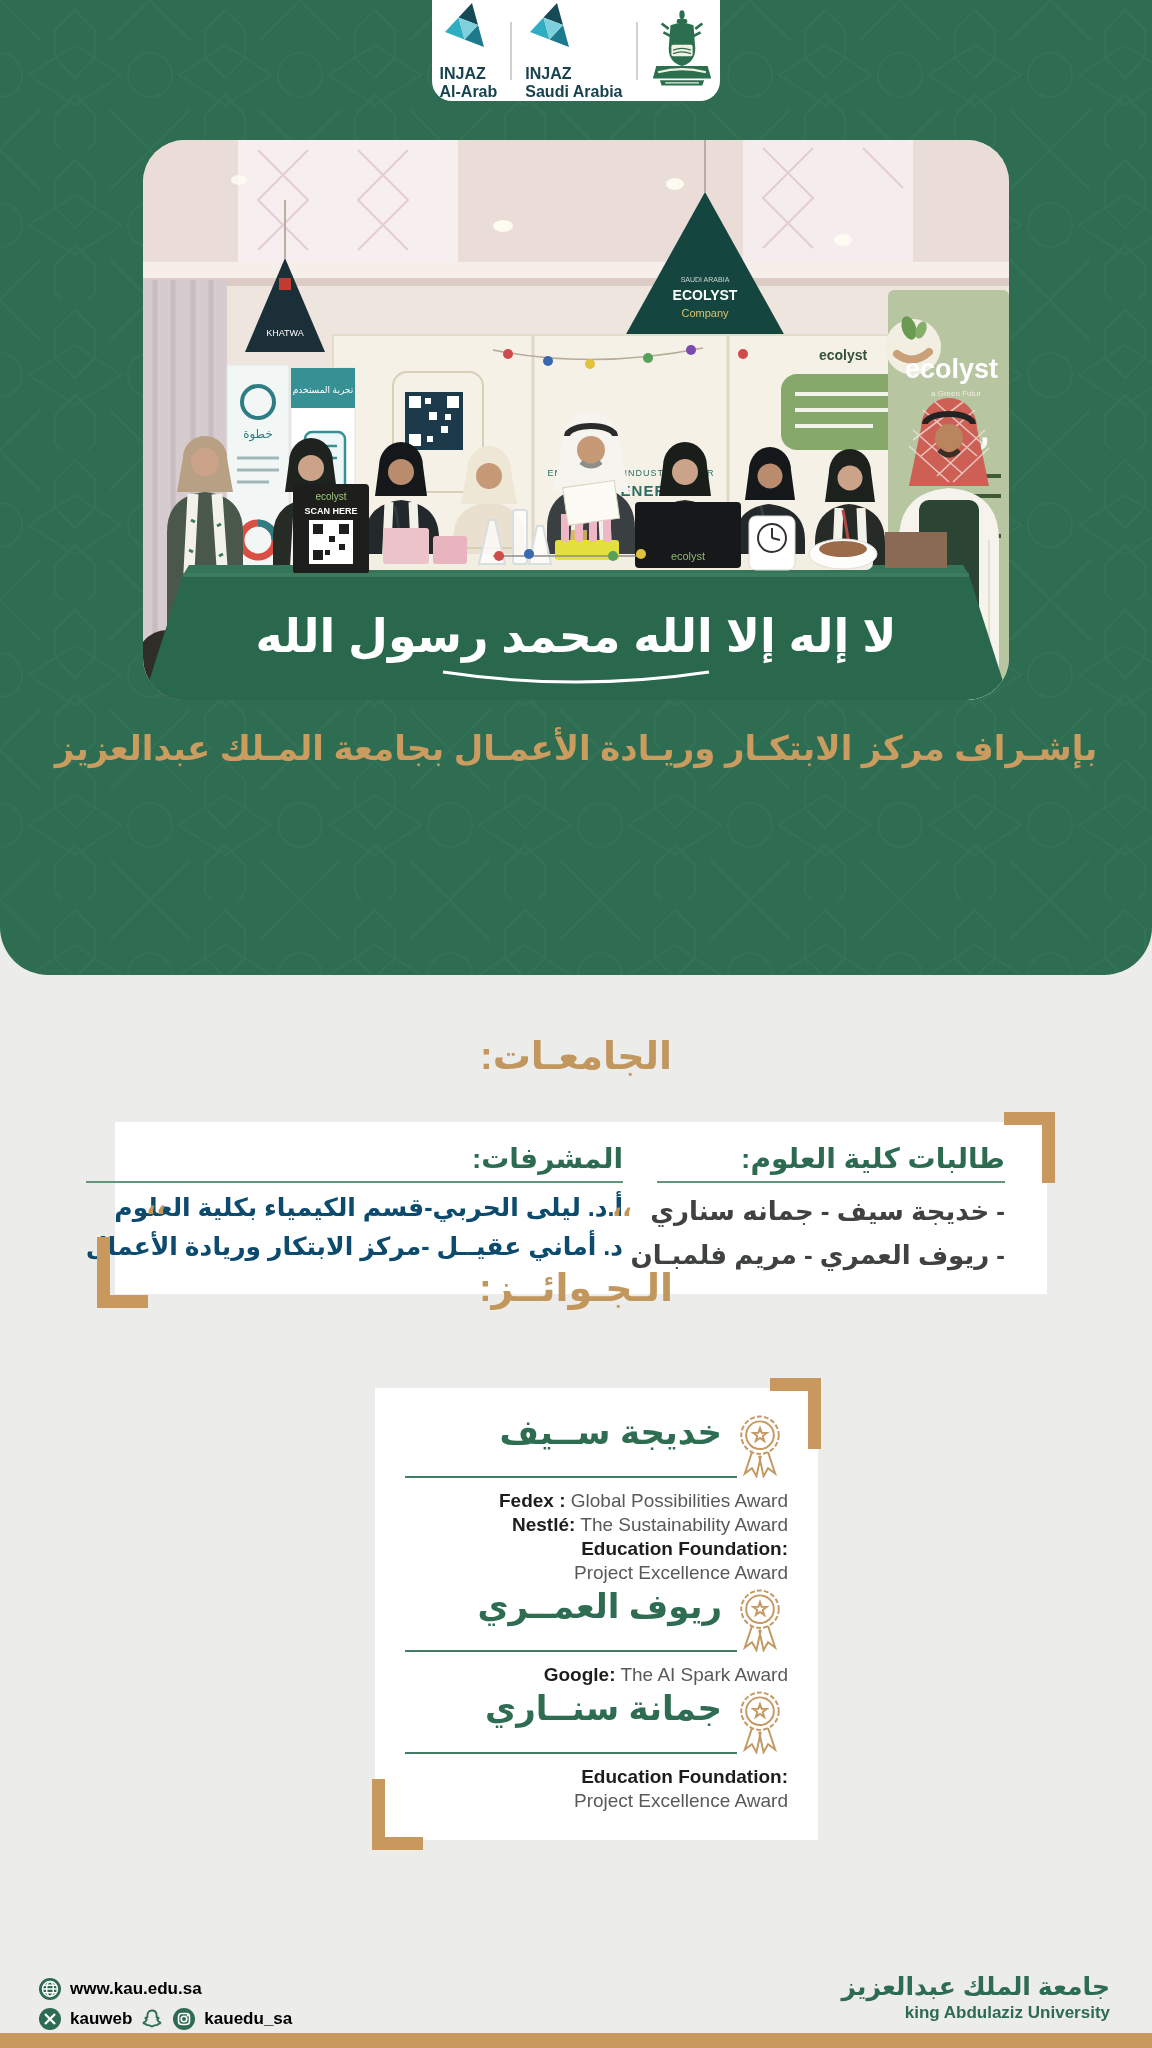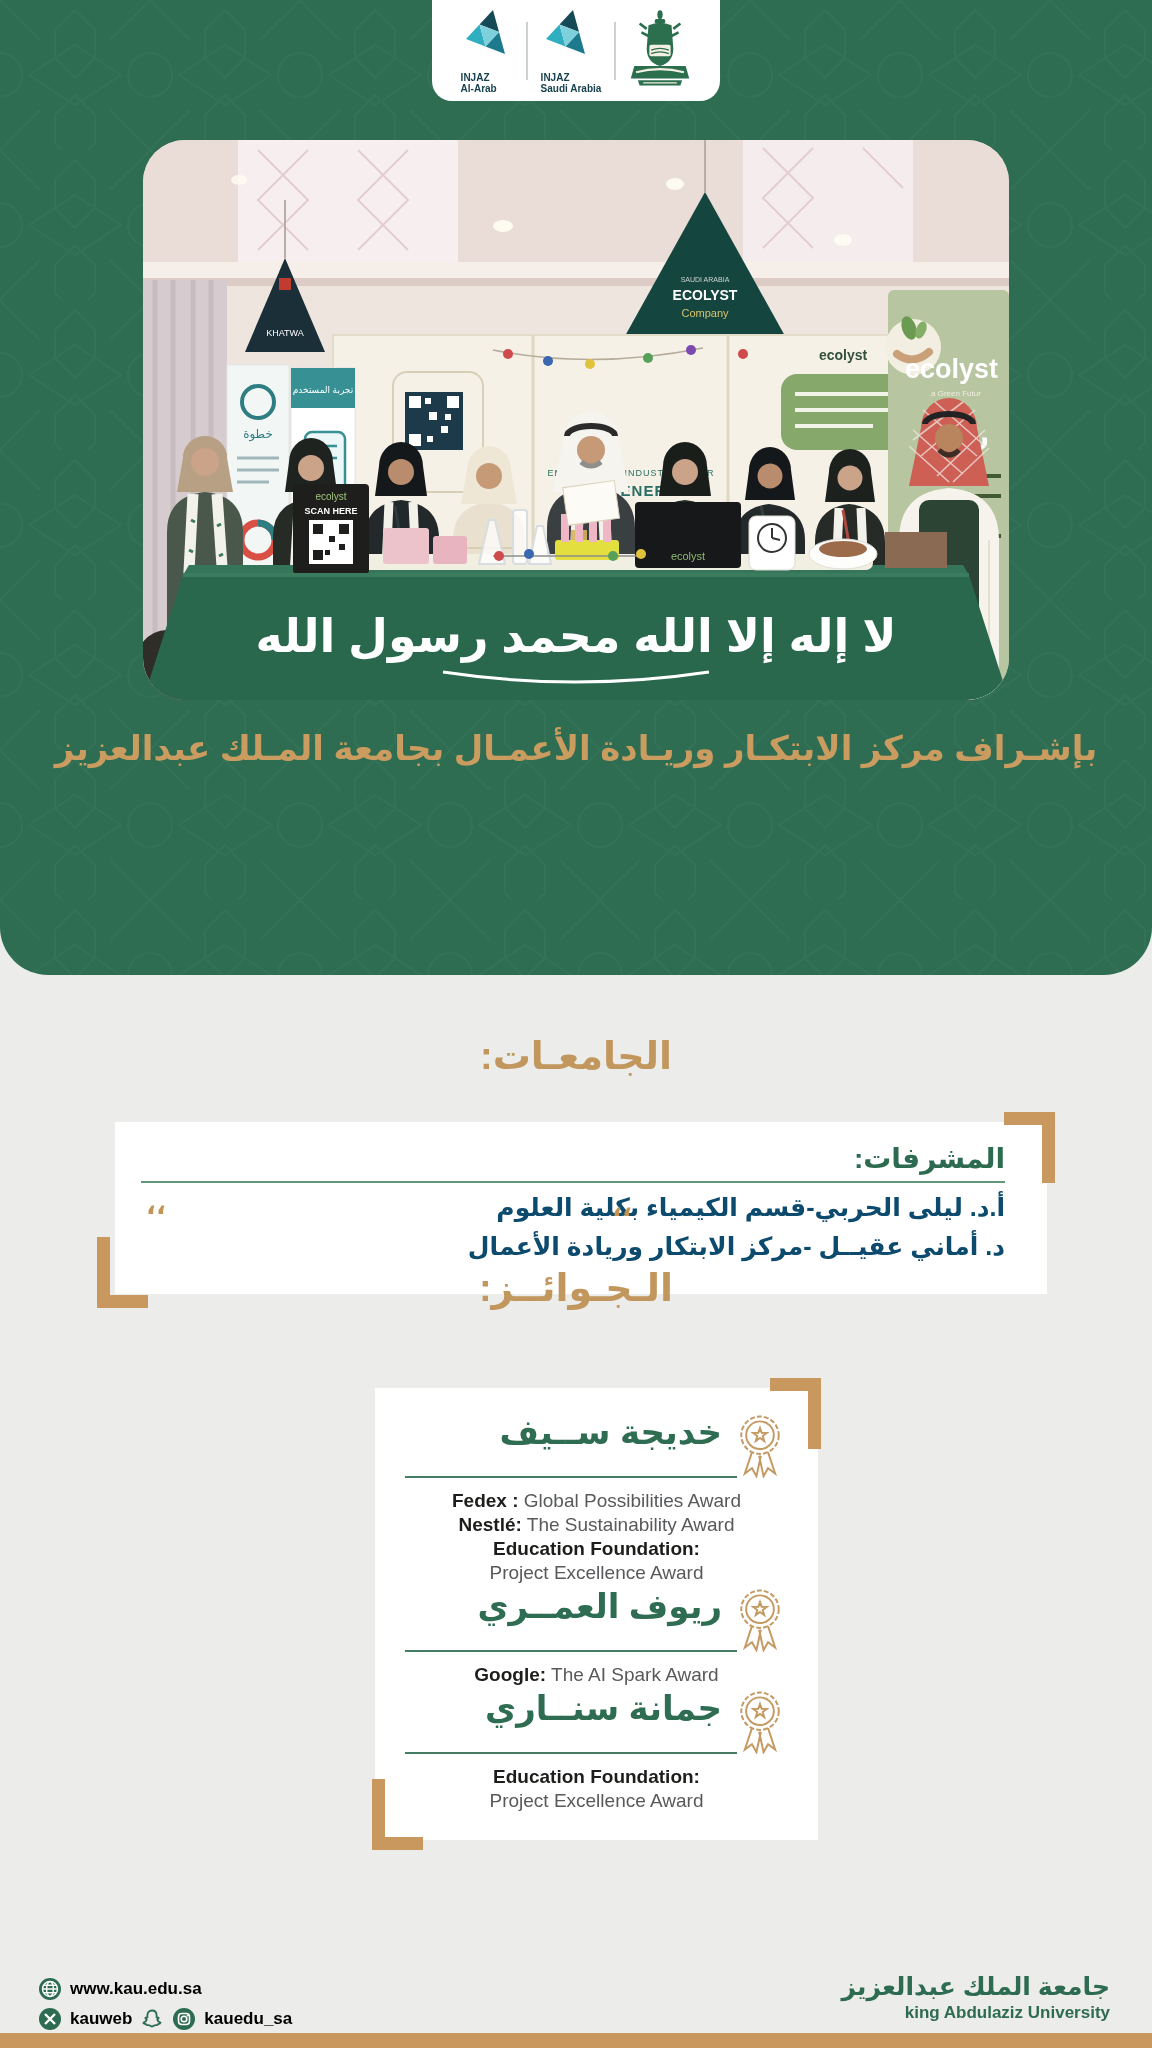--- a/index.html
+++ b/index.html
@@ -6,21 +6,21 @@
   .page{position:relative;width:1152px;height:2048px;margin:0 auto;background:#ececea;
         overflow:hidden;font-family:"Liberation Sans","DejaVu Sans",sans-serif;}
   
   .green-panel{position:absolute;left:0;top:0;width:1152px;height:975px;background:#2e6d52;
                border-radius:0 0 48px 48px;overflow:hidden;}
   .pattern-layer{position:absolute;inset:0;opacity:.55;}
   .logo-card{position:absolute;left:50%;margin-left:-144px;top:0;width:288px;height:101px;
              background:#ffffff;border-radius:0 0 20px 20px;display:flex;align-items:center;
              justify-content:center;gap:13px;z-index:3;}
   .injaz-block{display:flex;flex-direction:column;align-items:flex-start;}
-  .injaz-text{font-size:10px;font-weight:bold;color:#17424e;line-height:1.1;margin-top:14px;}
+  .injaz-text{font-size:16px;font-weight:bold;color:#17424e;line-height:1.1;margin-top:14px;}
   .logo-divider{width:2px;height:58px;background:#cdd3d4;}
   
   .photo{position:absolute;left:50%;margin-left:-433px;top:140px;width:866px;height:560px;
          border-radius:42px;overflow:hidden;background:#efe5df;z-index:2;}
   
   .headline{position:absolute;left:0;top:728px;width:1152px;text-align:center;direction:rtl;
             color:#cb9c60;font-size:34px;font-weight:bold;letter-spacing:0;z-index:2;}
   .para{position:absolute;left:0;top:785px;width:1152px;text-align:center;direction:rtl;
         color:#f5f2ea;font-size:32px;font-weight:bold;line-height:47px;z-index:2;}
   
@@ -47,21 +47,21 @@
   .br-bl{border-bottom:13px solid #c9985f;border-left:13px solid #c9985f;width:38px;height:58px;}
   .par-br-tr{left:1004px;top:1112px;}
   .par-br-bl{left:97px;top:1237px;}
   .aw-br-tr{left:770px;top:1378px;}
   .aw-br-bl{left:372px;top:1779px;}
   .awards-card{left:375px;top:1388px;width:443px;height:452px;padding:24px 30px 20px 30px;}
   .award-head{display:flex;justify-content:flex-end;align-items:flex-start;gap:10px;height:64px;}
   .award-name{color:#2e6d52;font-size:34px;font-weight:bold;direction:rtl;white-space:nowrap;
               padding-bottom:6px;}
   .award-rule{border-bottom:2px solid #447d63;width:332px;margin:0 51px 12px 0;}
-  .award-line{font-size:19px;line-height:22px;color:#58595b;text-align:center;margin:2px 0;}
+  .award-line{font-size:19px;line-height:22px;color:#58595b;text-align:right;margin:2px 0;}
   .award-line b{color:#1d1d1b;}
   
   .footer-left{position:absolute;left:38px;top:1976px;color:#000000;}
   .f-row{display:flex;align-items:center;gap:8px;height:26px;margin-bottom:4px;
          font-size:17px;font-weight:bold;}
   .footer-right{position:absolute;right:42px;top:1972px;text-align:right;color:#2d6b52;}
   .uni-ar{font-size:25px;font-weight:bold;direction:rtl;}
   .uni-en{font-size:17px;font-weight:bold;margin-top:2px;}
   .gold-bar{position:absolute;left:0;bottom:0;width:1152px;height:15px;background:#c9985f;}
   svg text{font-family:"Liberation Sans","DejaVu Sans",sans-serif;}
@@ -366,20 +366,26 @@
       </g>
     </svg>
   </div>
 
   <div class="gold-heading h-participants">الجامعـات:</div>
 
   <div class="bracket br-tr par-br-tr"></div>
   <div class="bracket br-bl par-br-bl"></div>
 
   <div class="card par-card">
+    <div class="col-students">
+      <div class="col-title">طالبات كلية العلوم:</div>
+      <div class="col-rule"></div>
+      <div class="name-row">- خديجة سيف   -  جمانه سناري</div>
+      <div class="name-row">- ريوف العمري   -  مريم فلمبـان</div>
+    </div>
     <div class="col-sups">
       <div class="col-title">المشرفات:</div>
       <div class="col-rule"></div>
       <div class="sup-row">أ.د. ليلى الحربي-قسم الكيمياء بكلية العلوم</div>
       <div class="sup-row">د. أماني عقيــل -مركز الابتكار وريادة الأعمال</div>
     </div>
   </div>
   <div class="quote quote-open">،،</div>
   <div class="quote quote-close">،،</div>
 

